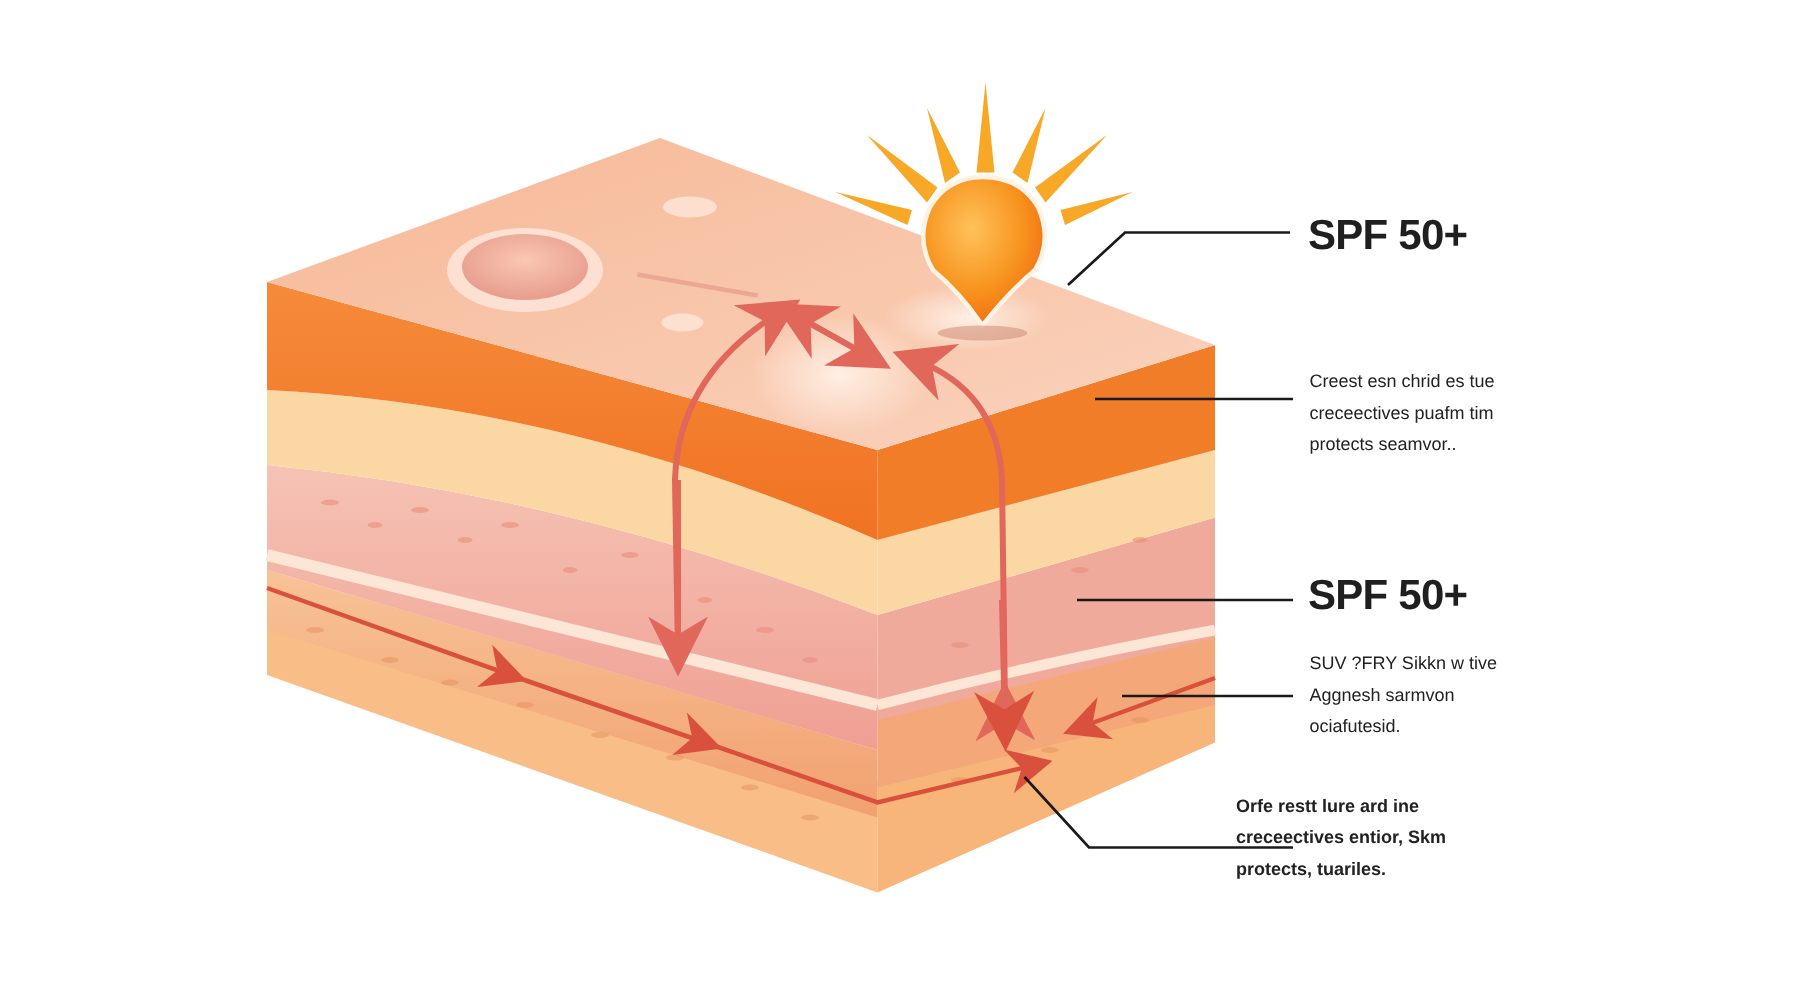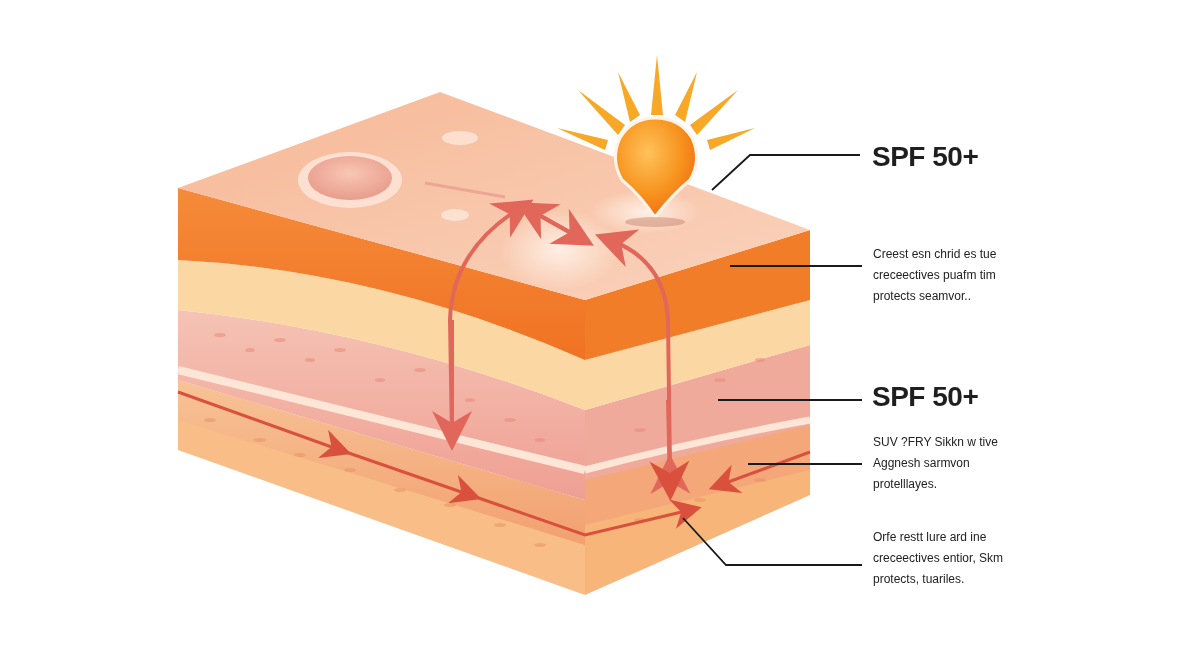--- a/index.html
+++ b/index.html
@@ -157,20 +157,20 @@
   <div>Creest esn chrid es tue</div>
   <div>creceectives puafm tim</div>
   <div>protects seamvor..</div>
 </div>
 
 <div class="label title" style="left:872px; top:383px;">SPF 50+</div>
 
 <div class="label desc" style="left:873px; top:432px;">
   <div>SUV ?FRY Sikkn w tive</div>
   <div>Aggnesh sarmvon</div>
-  <div>protelllayes.</div>
+  <div>ociafutesid.</div>
 </div>
 
-<div class="label desc" style="left:873px; top:527px;">
+<div class="label desc" style="left:824px; top:527px;font-weight:bold;">
   <div>Orfe restt lure ard ine</div>
   <div>creceectives entior, Skm</div>
   <div>protects, tuariles.</div>
 </div>
 
 </body></html>

